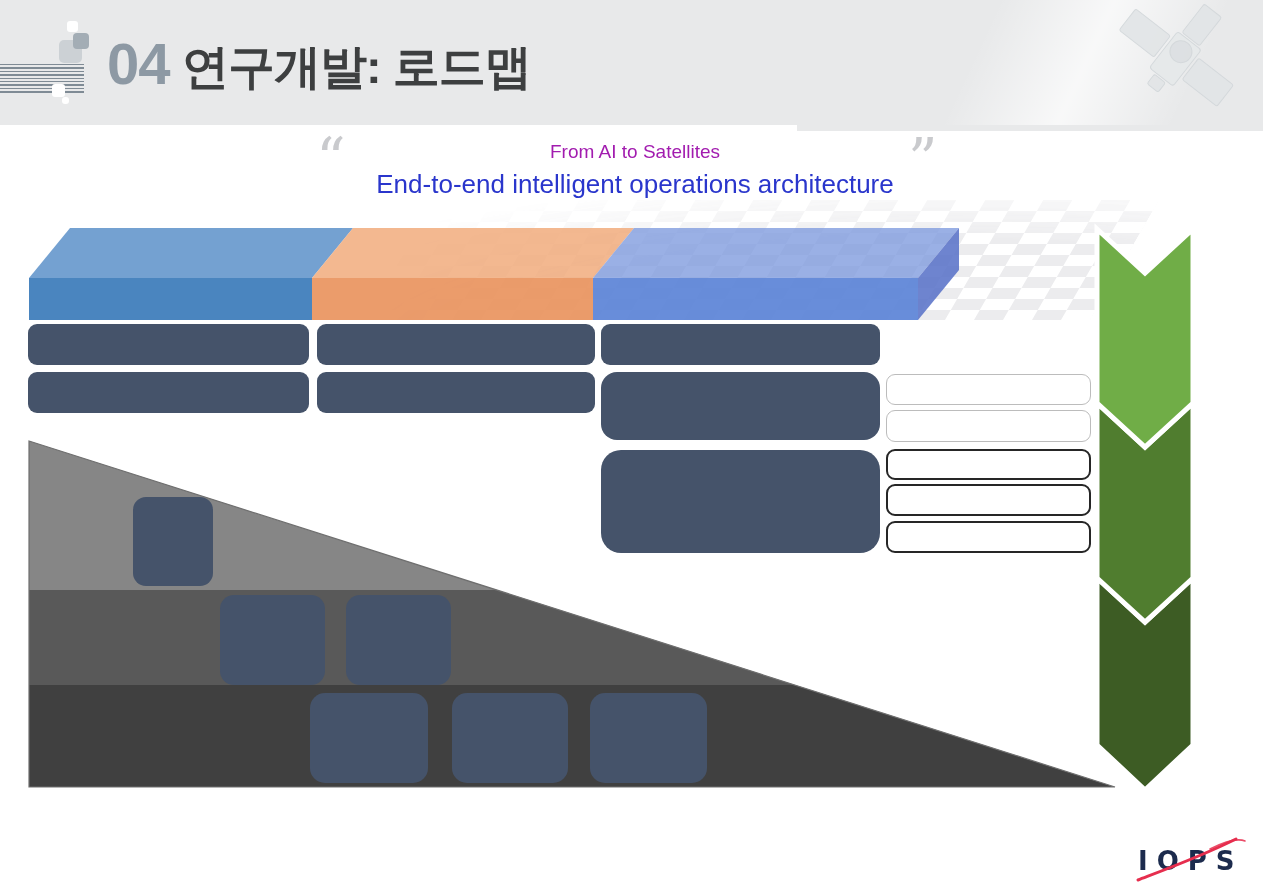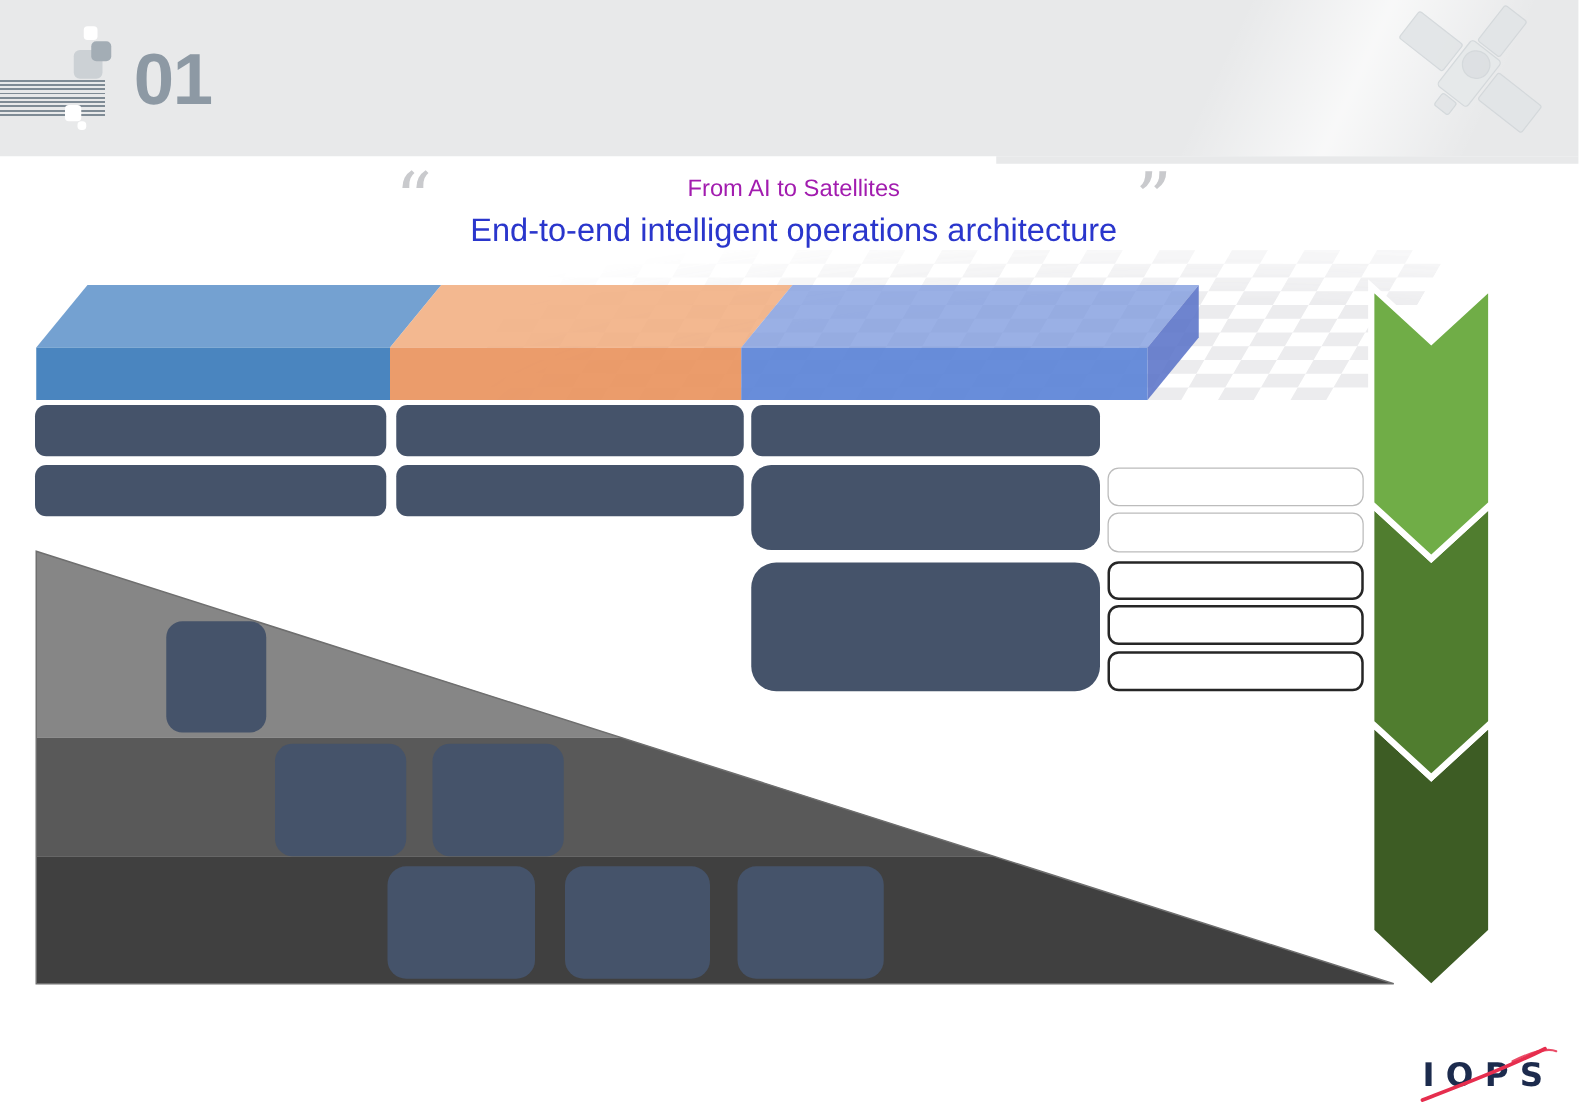--- a/index.html
+++ b/index.html
@@ -84,21 +84,22 @@
         <circle cx="0" cy="-8" r="11" fill="#dcdfe2"></circle>
         <rect x="-7" y="26" width="14" height="12" rx="2"></rect>
       </g>
     </svg>
     <div class="pinstripes"></div>
     <div class="deco-sq sq-g1"></div>
     <div class="deco-sq sq-b1"></div>
     <div class="deco-sq sq-w1"></div>
     <div class="deco-sq sq-w2"></div>
     <div class="deco-sq sq-w3"></div>
-    <div class="section-number">01</div>
+    <div class="section-number">04</div>
+    <div class="page-title">연구개발: 로드맵</div>
   </div>
   <div class="header-step"></div>
 
   <div class="quote-mark quote-open">“</div>
   <div class="quote-mark quote-close">”</div>
   <div class="quote-subtitle">From AI to Satellites</div>
   <div class="quote-headline">End-to-end intelligent operations architecture</div>
 
   <div class="grid-floor"></div>
 

